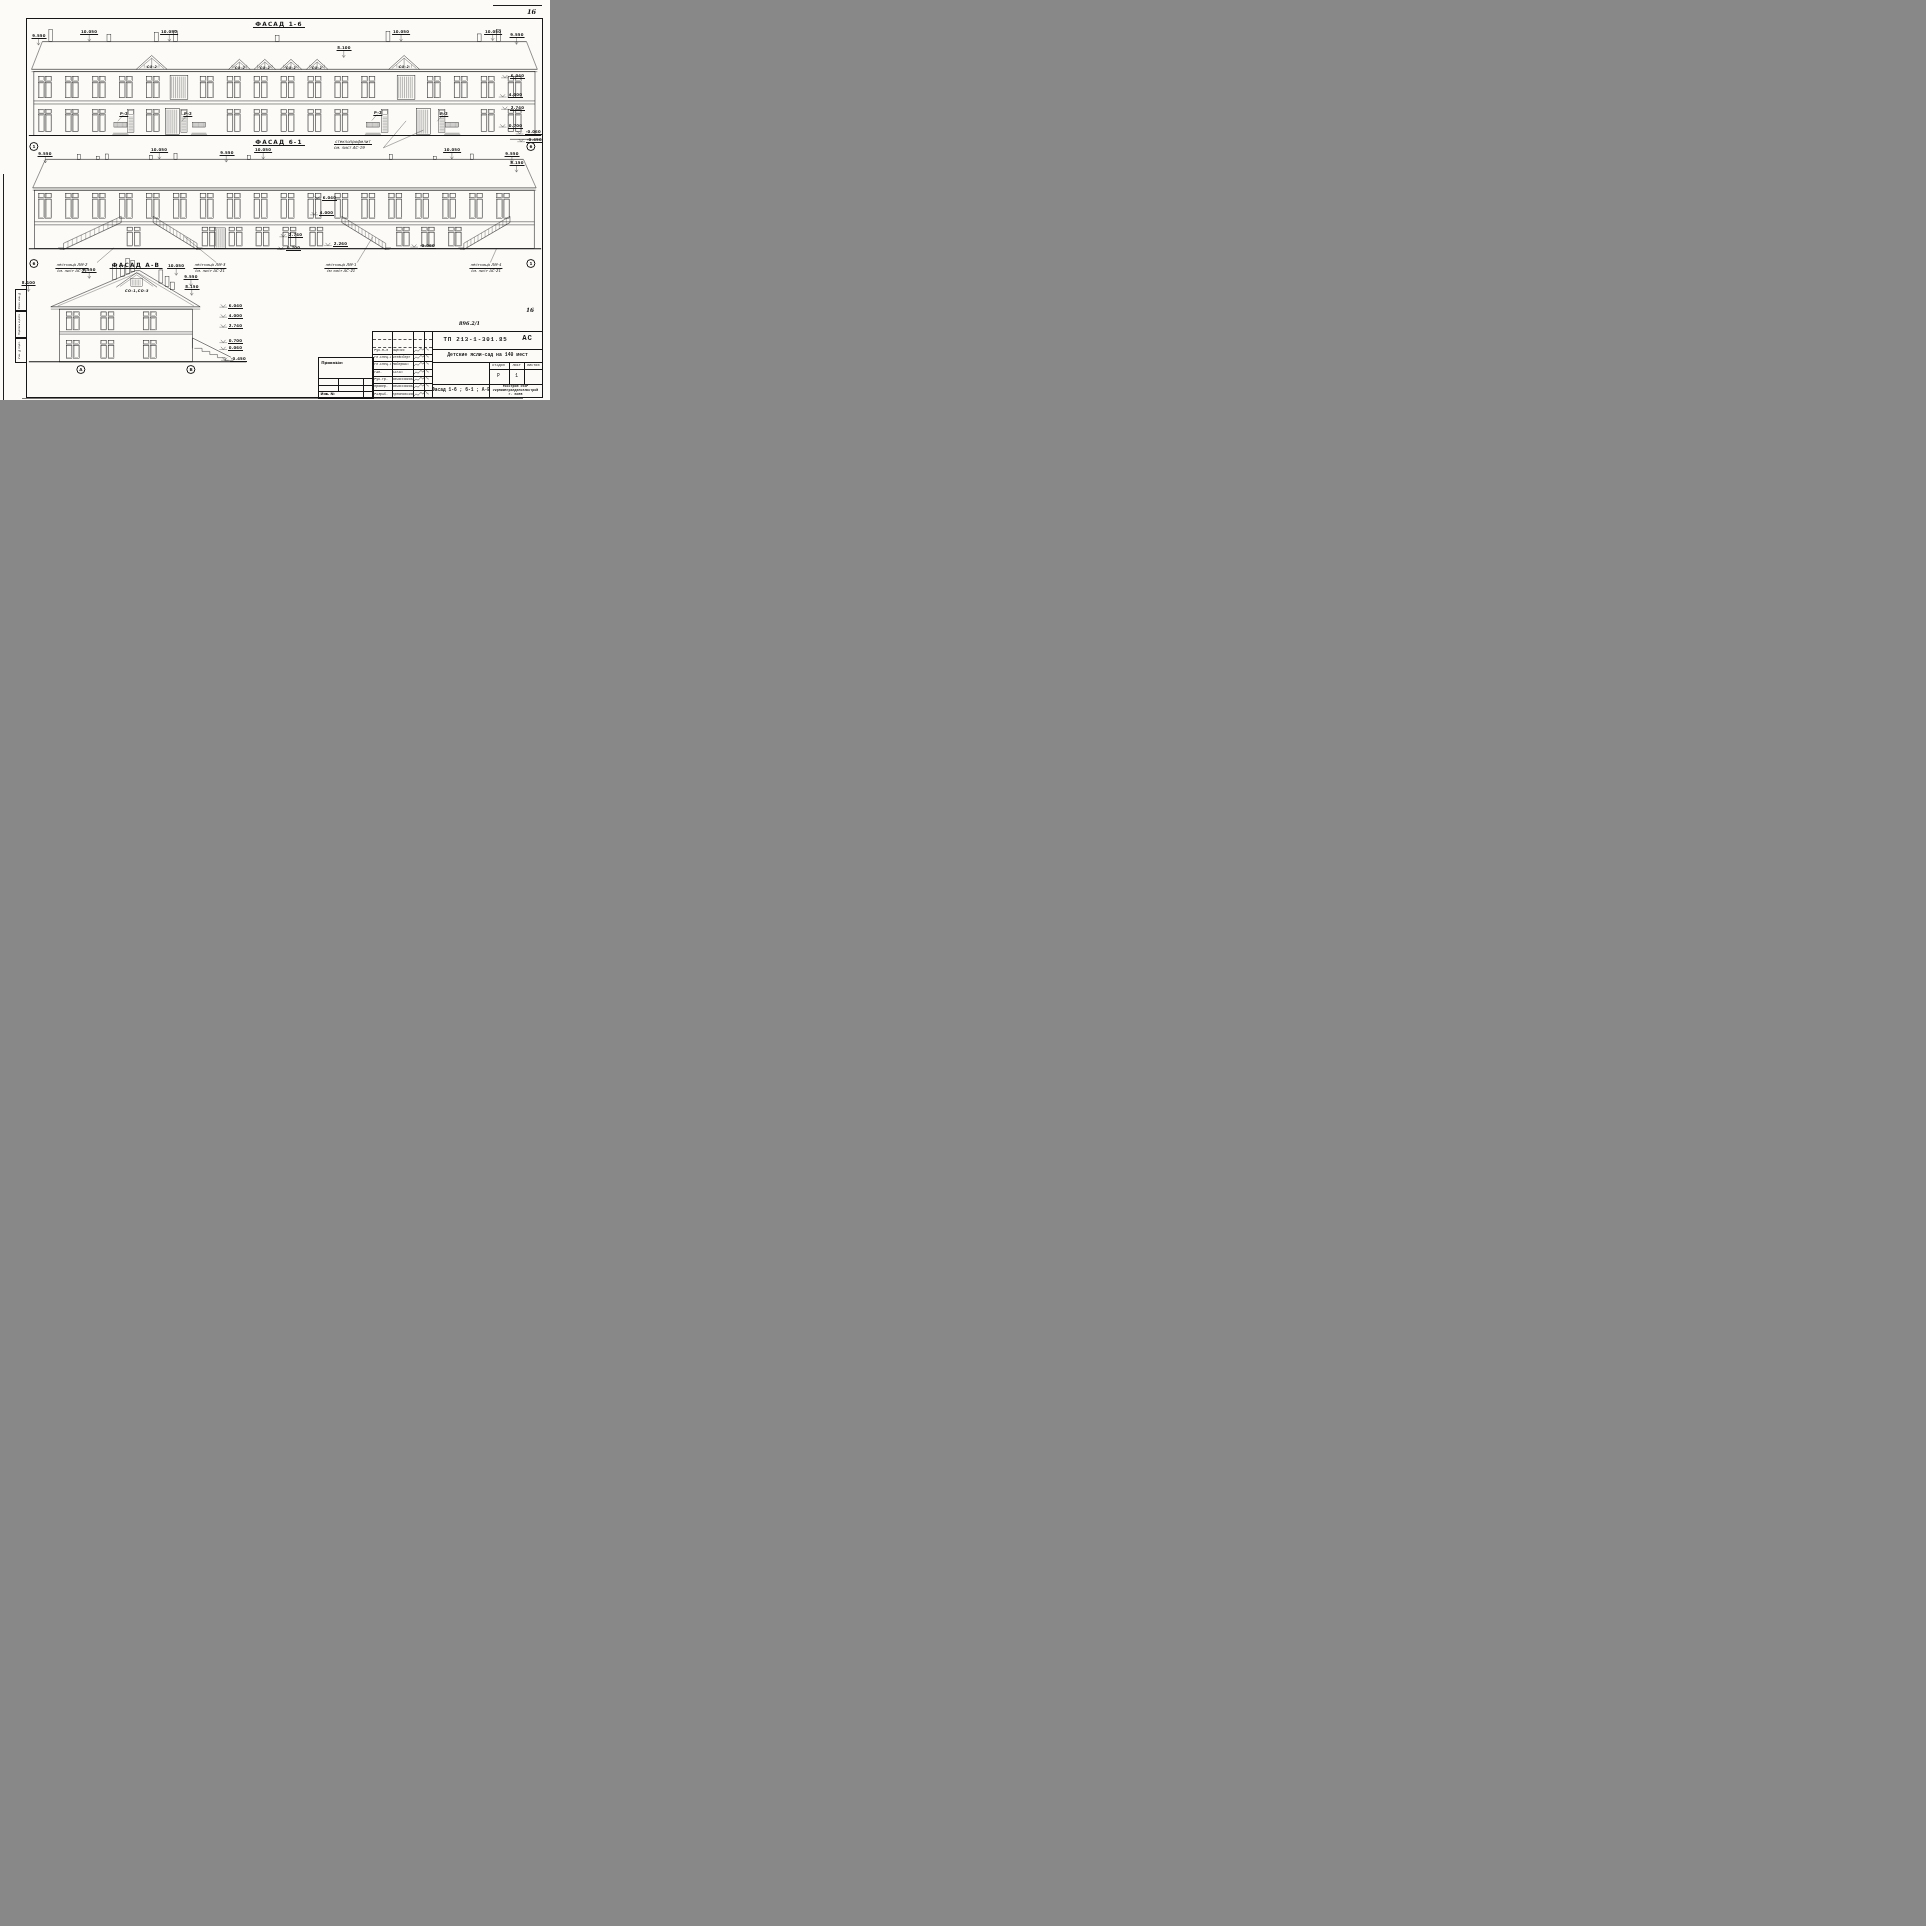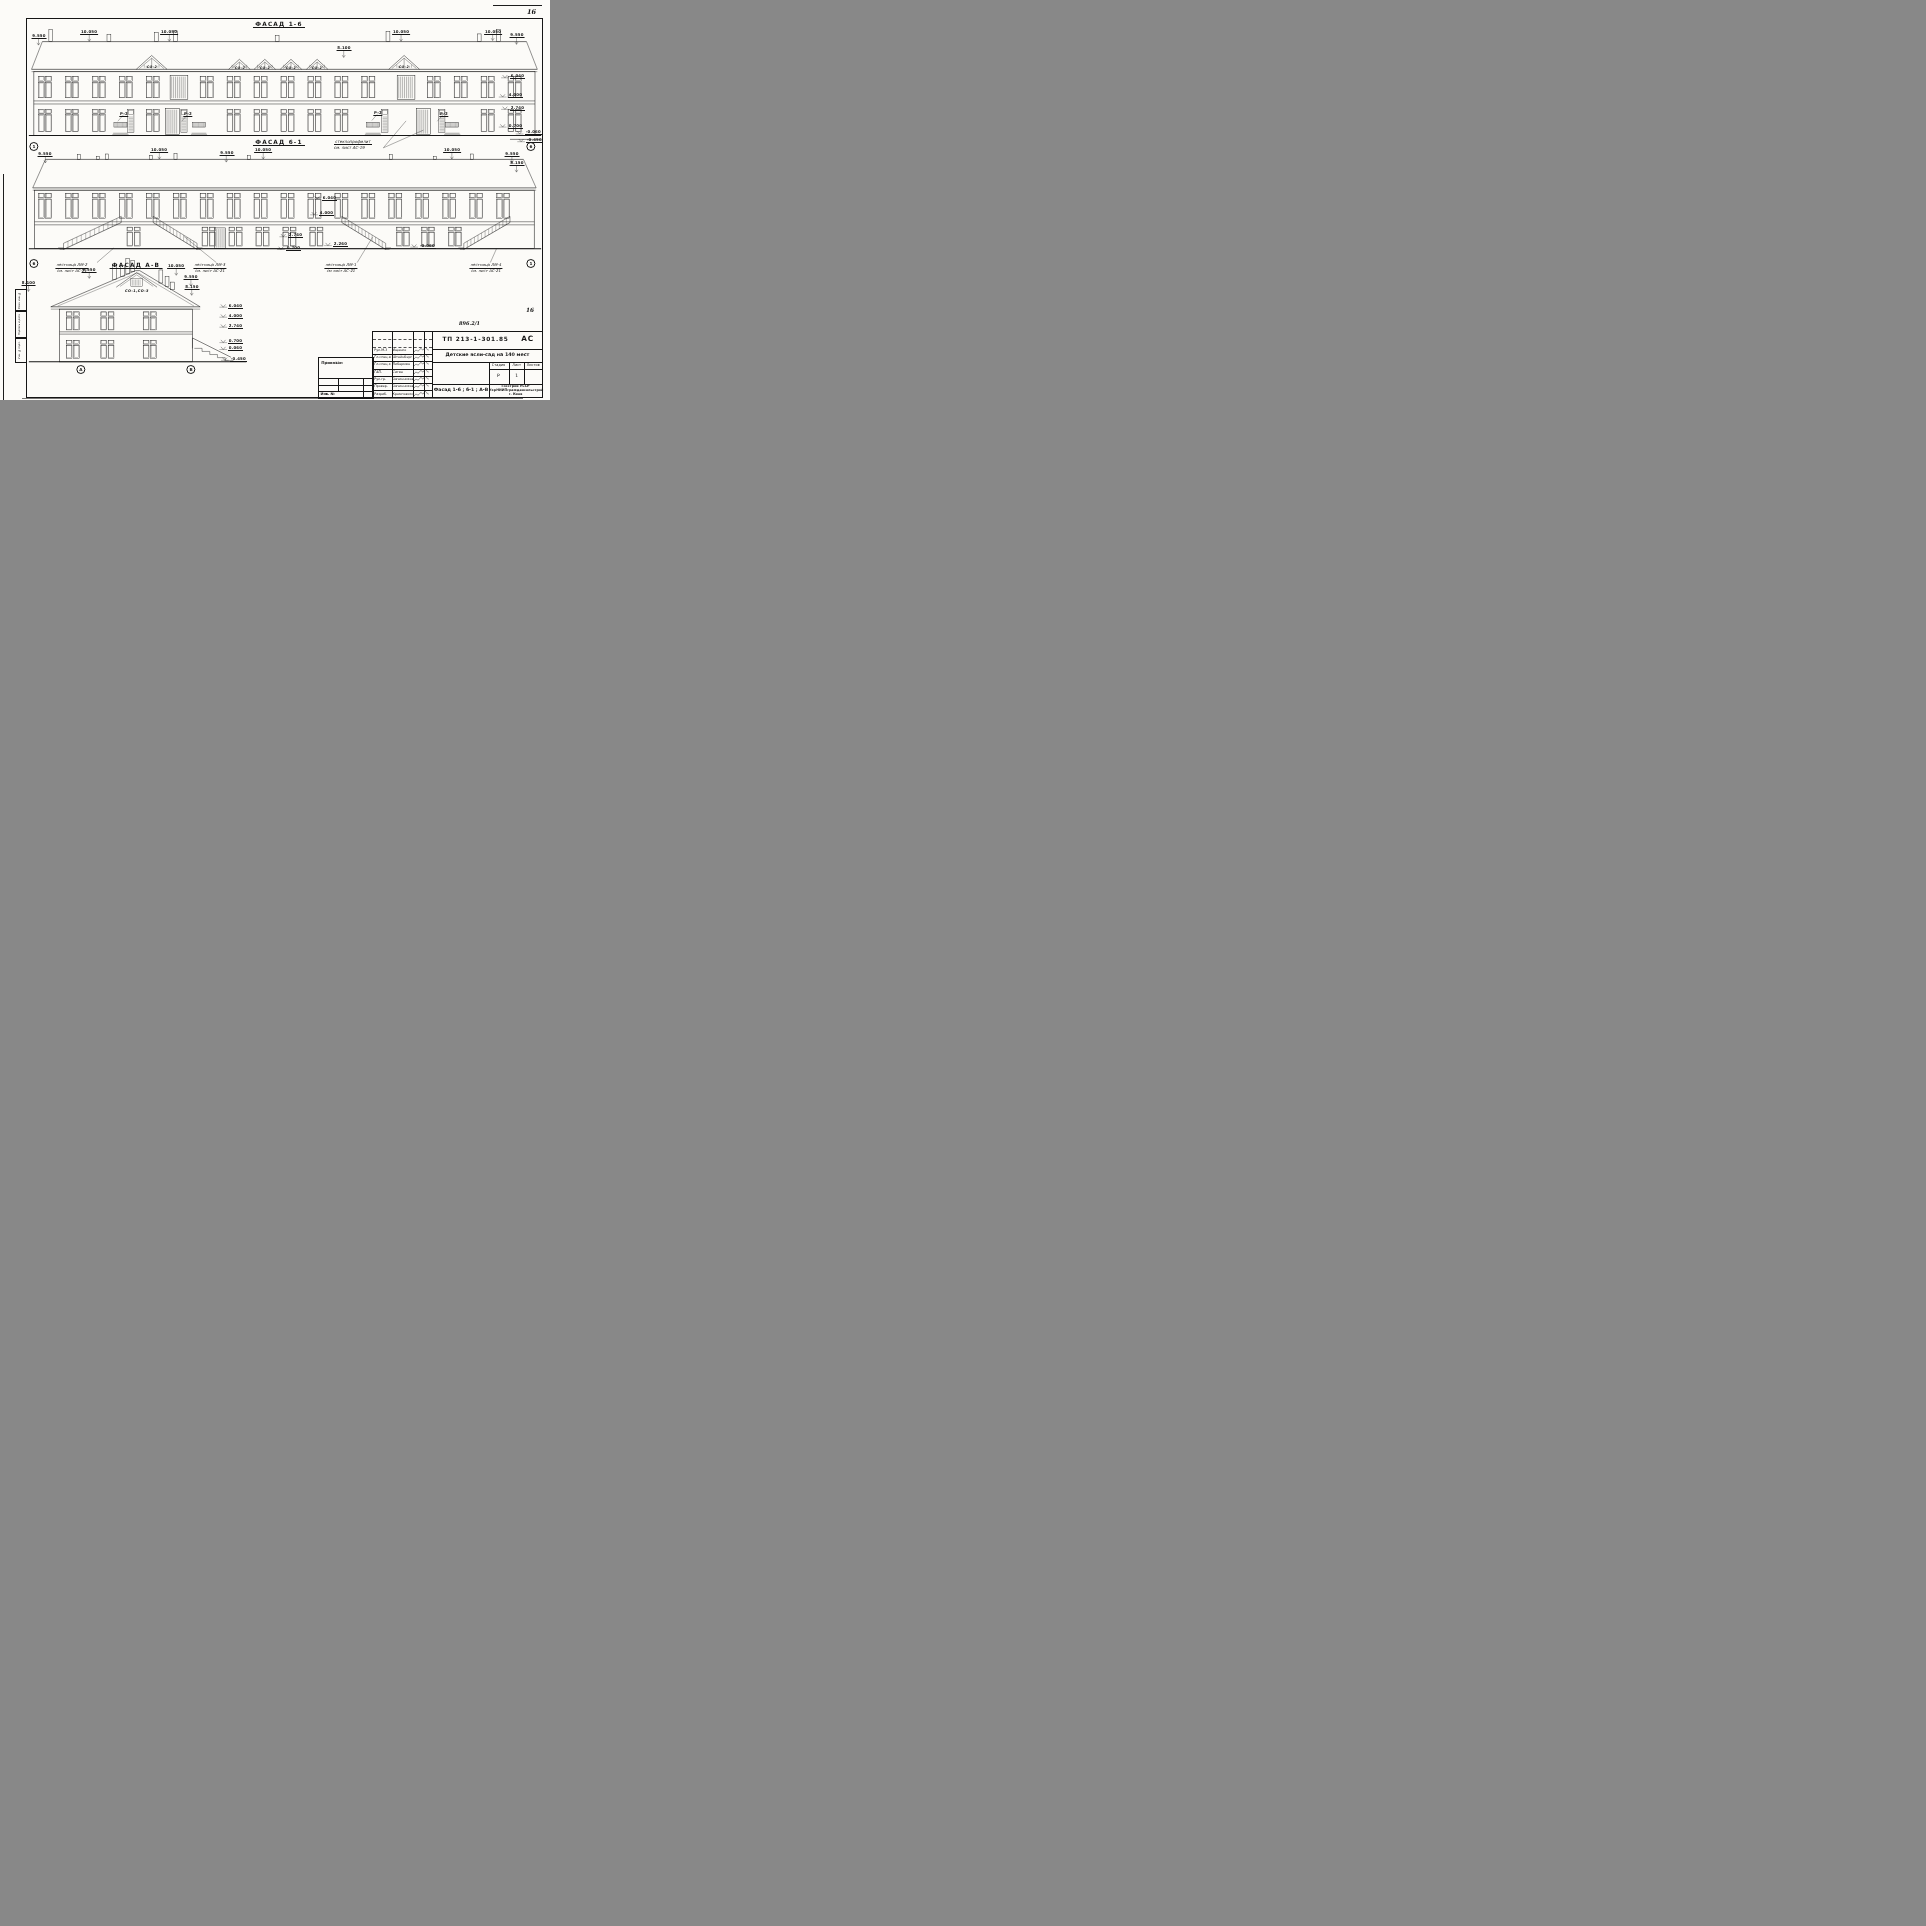--- a/index.html
+++ b/index.html
@@ -16,21 +16,21 @@
   .co{font-size:3.3px;font-weight:600;letter-spacing:0.4px;transform:translateX(-50%);font-style:italic;}
   .note{font-style:italic;font-size:4px;}
   .note .l1{border-bottom:0.4px solid #161616;display:inline-block;padding:0 1.2px;}
   .stair{font-style:italic;font-size:3.9px;text-align:center;transform:translateX(-50%);line-height:4.6px;}
   .stair .l1{border-bottom:0.4px solid #161616;display:inline-block;padding:0 1.2px;}
   .axis{position:absolute;width:7.3px;height:7.3px;border:0.6px solid #161616;border-radius:50%;
         text-align:center;line-height:7.3px;font-size:4.2px;font-weight:600;transform:translate(-50%,0);
         background:#fcfbf8;}
   .hand{font-family:"DejaVu Serif", serif;font-style:italic;font-weight:600;}
   
-  .tb{position:absolute;left:372px;top:331px;width:169px;height:65px;border:0.8px solid #161616;font-size:3.3px;}
+  .tb{position:absolute;left:372px;top:331px;width:169px;height:65px;border:0.8px solid #161616;font-size:3.3px;font-family:Liberation Mono, monospace;}
   .tb .vmain{position:absolute;left:59px;top:0;height:65px;border-left:0.8px solid #161616;}
   .tb .rrow{position:absolute;left:0;width:59px;border-bottom:0.4px solid #161616;height:0;}
   .tb .rdash{border-bottom:0.4px dashed #555;}
   .tb .cv{position:absolute;top:0;height:65px;border-left:0.4px solid #161616;}
   .tb .cell{position:absolute;overflow:hidden;line-height:7.3px;height:7.3px;}
   .tb .sig{position:absolute;width:17px;height:7.3px;}
   .tb .h1{position:absolute;left:59px;top:17px;width:111px;border-bottom:0.8px solid #161616;}
   .tb .h2{position:absolute;left:59px;top:30px;width:111px;border-bottom:0.8px solid #161616;}
   .tb .h3{position:absolute;left:59px;top:52px;width:111px;border-bottom:0.8px solid #161616;}
   .tb .mv1{position:absolute;left:116px;top:30px;height:35px;border-left:0.8px solid #161616;}

